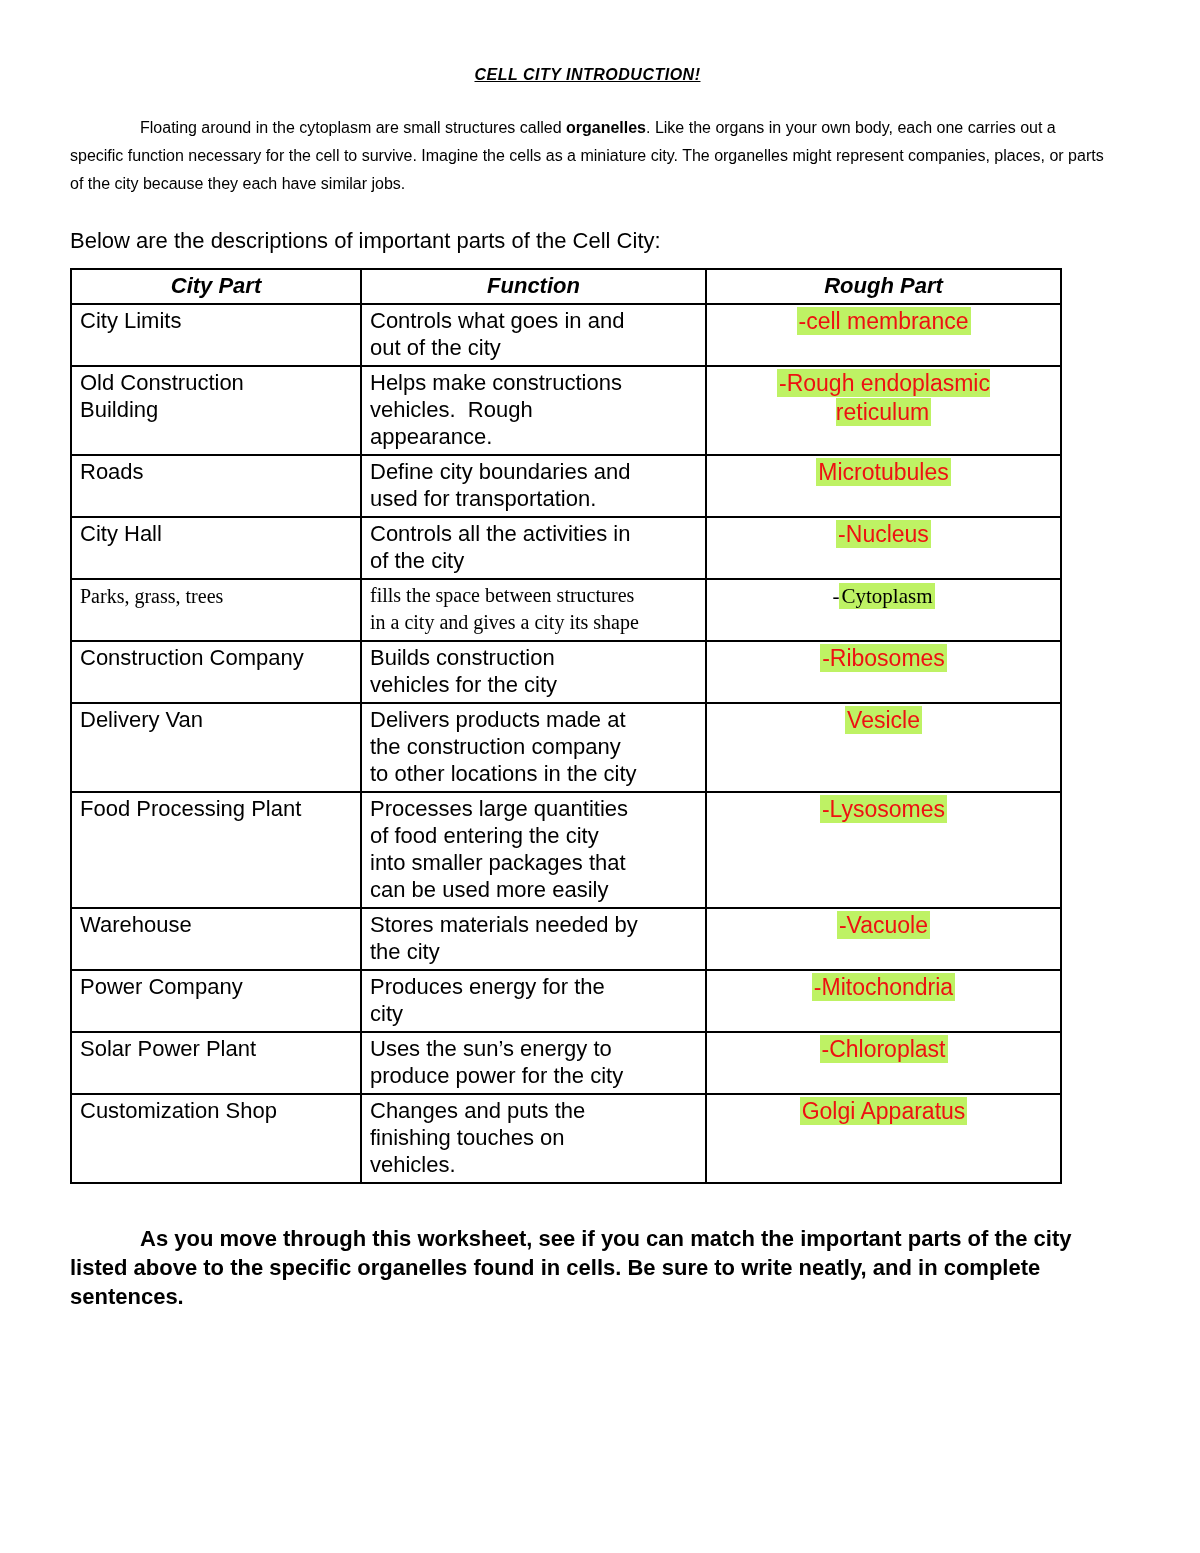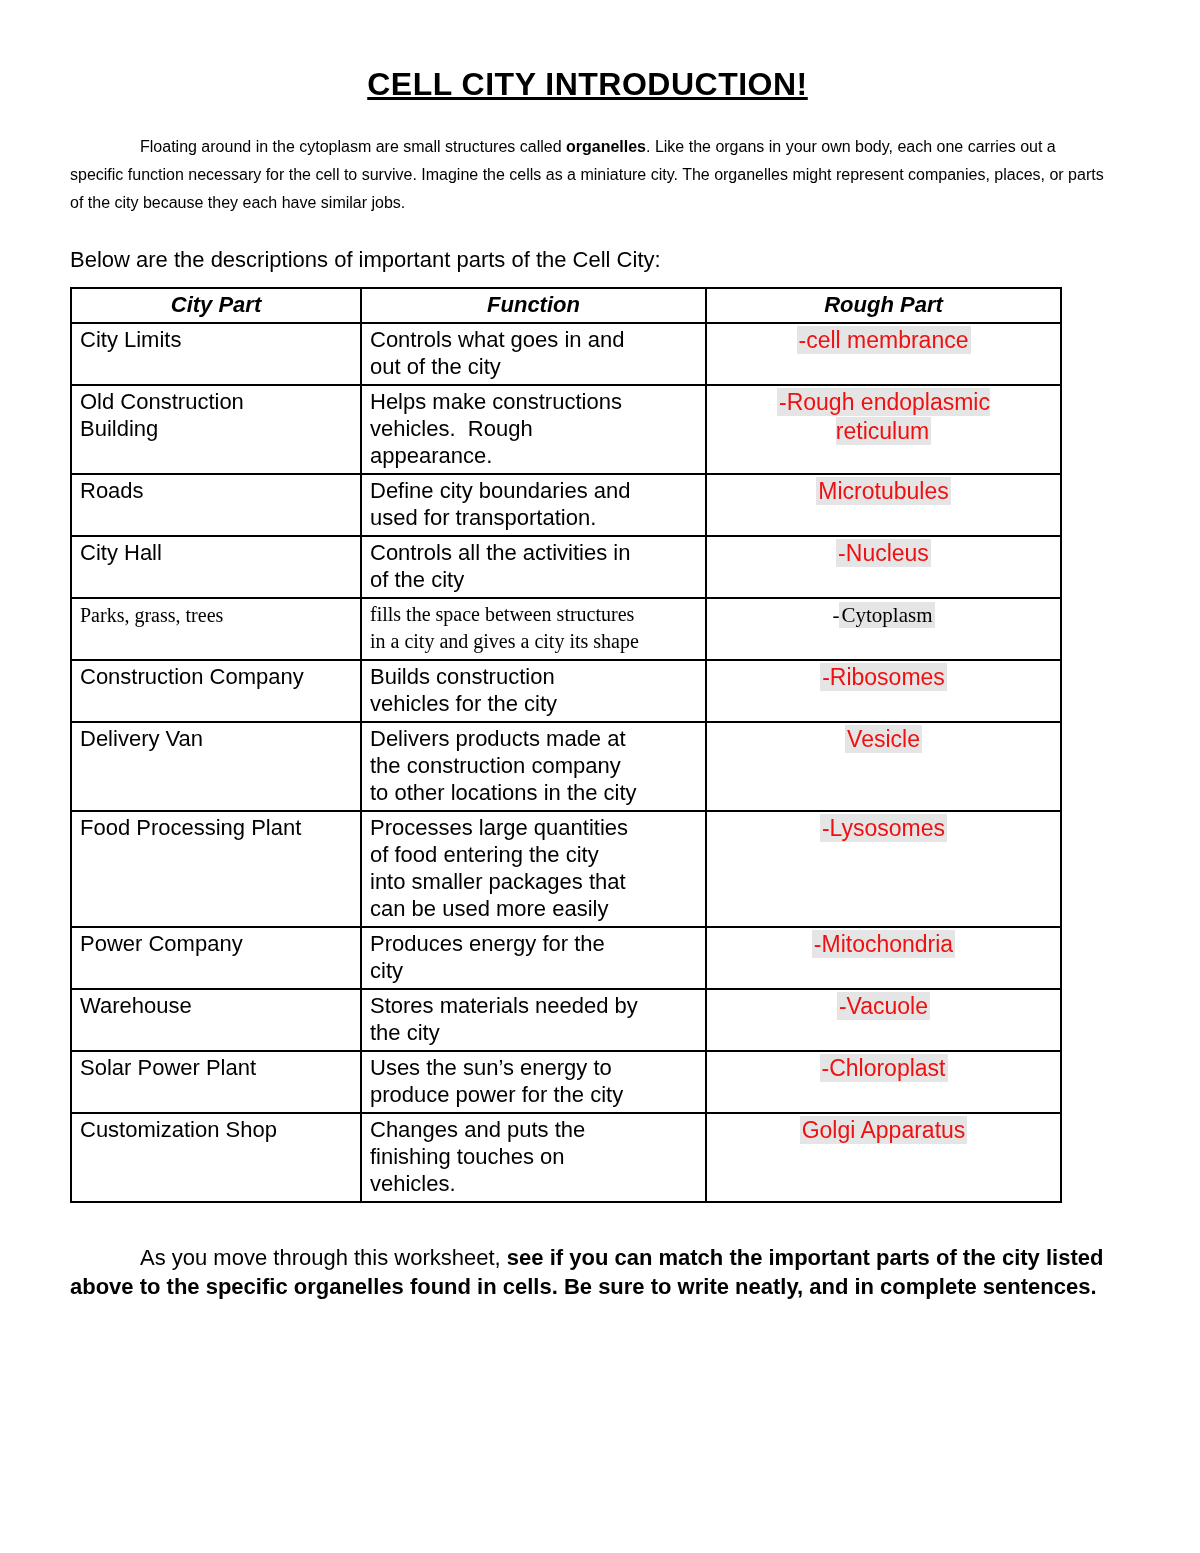--- a/index.html
+++ b/index.html
@@ -5,52 +5,52 @@
   html,body{margin:0;padding:0;background:#ffffff;}
   .page{
     width:1200px;height:1553px;background:#ffffff;box-sizing:border-box;
     padding:62px 95px 0 70px;
     font-family:"Liberation Sans","DejaVu Sans",sans-serif;
     color:#000;
   }
   .answer-key{font-size:23px;font-weight:bold;margin:0 0 2px 0;}
   .title-line{text-align:center;margin:4px 0 0 0;}
   .title-text{
-    font-size:32px;font-weight:bold;text-decoration:underline;
+    font-size:16px;font-weight:bold;font-style:italic;text-decoration:underline;
     letter-spacing:0.5px;
   }
   .intro{font-size:16px;line-height:28px;margin:30px 0 0 0;text-indent:70px;}
   .intro .after{text-indent:0;}
   .below-line{font-size:22px;margin:30px 0 0 0;}
 
   table.cellcity{
     border-collapse:collapse;margin-top:14px;width:990px;table-layout:fixed;
   }
   table.cellcity th,table.cellcity td{
     border:2px solid #000;vertical-align:top;padding:2px 8px 4px 8px;
     font-size:22px;line-height:27px;
   }
   col.c1{width:290px;} col.c2{width:345px;} col.c3{width:355px;}
   th.hdr{font-weight:bold;font-style:italic;text-align:center;font-size:23px;padding:3px 0;}
   td.city,td.func{text-align:left;}
   td.city .inner{display:inline-block;max-width:238px;}
   td.func .inner{display:inline-block;max-width:270px;}
   td.answer{text-align:center;}
   td.answer .wrap{display:inline-block;max-width:252px;font-size:23px;line-height:29px;}
-  span.hl{background:#e5e5e5;color:#ee1111;padding:1px 2px;}
+  span.hl{background:#bef264;color:#ee1111;padding:1px 2px;}
   tr.serif-row td.city .inner,tr.serif-row td.func .inner{
     font-family:"Liberation Serif","DejaVu Serif",serif;font-size:20px;line-height:27px;
   }
   tr.serif-row td.answer .wrap{
     font-family:"Liberation Serif","DejaVu Serif",serif;font-size:21px;
   }
   tr.serif-row span.hl{color:#000;}
   span.dash-prefix{color:#000;}
   .closing{font-size:22px;line-height:29px;margin:40px 0 0 0;text-indent:70px;font-weight:bold;}
-  .closing .lead{font-weight:normal;}
+  .closing .lead{font-weight:bold;}
 </style>
 </head>
 <body>
 
 <div class="page">
 
 
   <div class="title-line">
     <span class="title-text">CELL CITY INTRODUCTION!</span>
   </div>
@@ -107,28 +107,28 @@
           <td class="city"><span class="inner">Delivery Van</span></td>
           <td class="func"><span class="inner">Delivers products made at the construction company to other locations in the city</span></td>
           <td class="answer"><span class="wrap"><span class="hl">Vesicle</span></span></td>
         </tr>
         <tr>
           <td class="city"><span class="inner">Food Processing Plant</span></td>
           <td class="func"><span class="inner">Processes large quantities of food entering the city into smaller packages that can be used more easily</span></td>
           <td class="answer"><span class="wrap"><span class="hl">-Lysosomes</span></span></td>
         </tr>
         <tr>
+          <td class="city"><span class="inner">Warehouse</span></td>
+          <td class="func"><span class="inner">Stores materials needed by the city</span></td>
+          <td class="answer"><span class="wrap"><span class="hl">-Vacuole</span></span></td>
+        </tr>
+        <tr>
           <td class="city"><span class="inner">Power Company</span></td>
           <td class="func"><span class="inner">Produces energy for the city</span></td>
           <td class="answer"><span class="wrap"><span class="hl">-Mitochondria</span></span></td>
-        </tr>
-        <tr>
-          <td class="city"><span class="inner">Warehouse</span></td>
-          <td class="func"><span class="inner">Stores materials needed by the city</span></td>
-          <td class="answer"><span class="wrap"><span class="hl">-Vacuole</span></span></td>
         </tr>
         <tr>
           <td class="city"><span class="inner">Solar Power Plant</span></td>
           <td class="func"><span class="inner">Uses the sun’s energy to produce power for the city</span></td>
           <td class="answer"><span class="wrap"><span class="hl">-Chloroplast</span></span></td>
         </tr>
         <tr>
           <td class="city"><span class="inner">Customization Shop</span></td>
           <td class="func"><span class="inner">Changes and puts the finishing touches on vehicles.</span></td>
           <td class="answer"><span class="wrap"><span class="hl">Golgi Apparatus</span></span></td>

